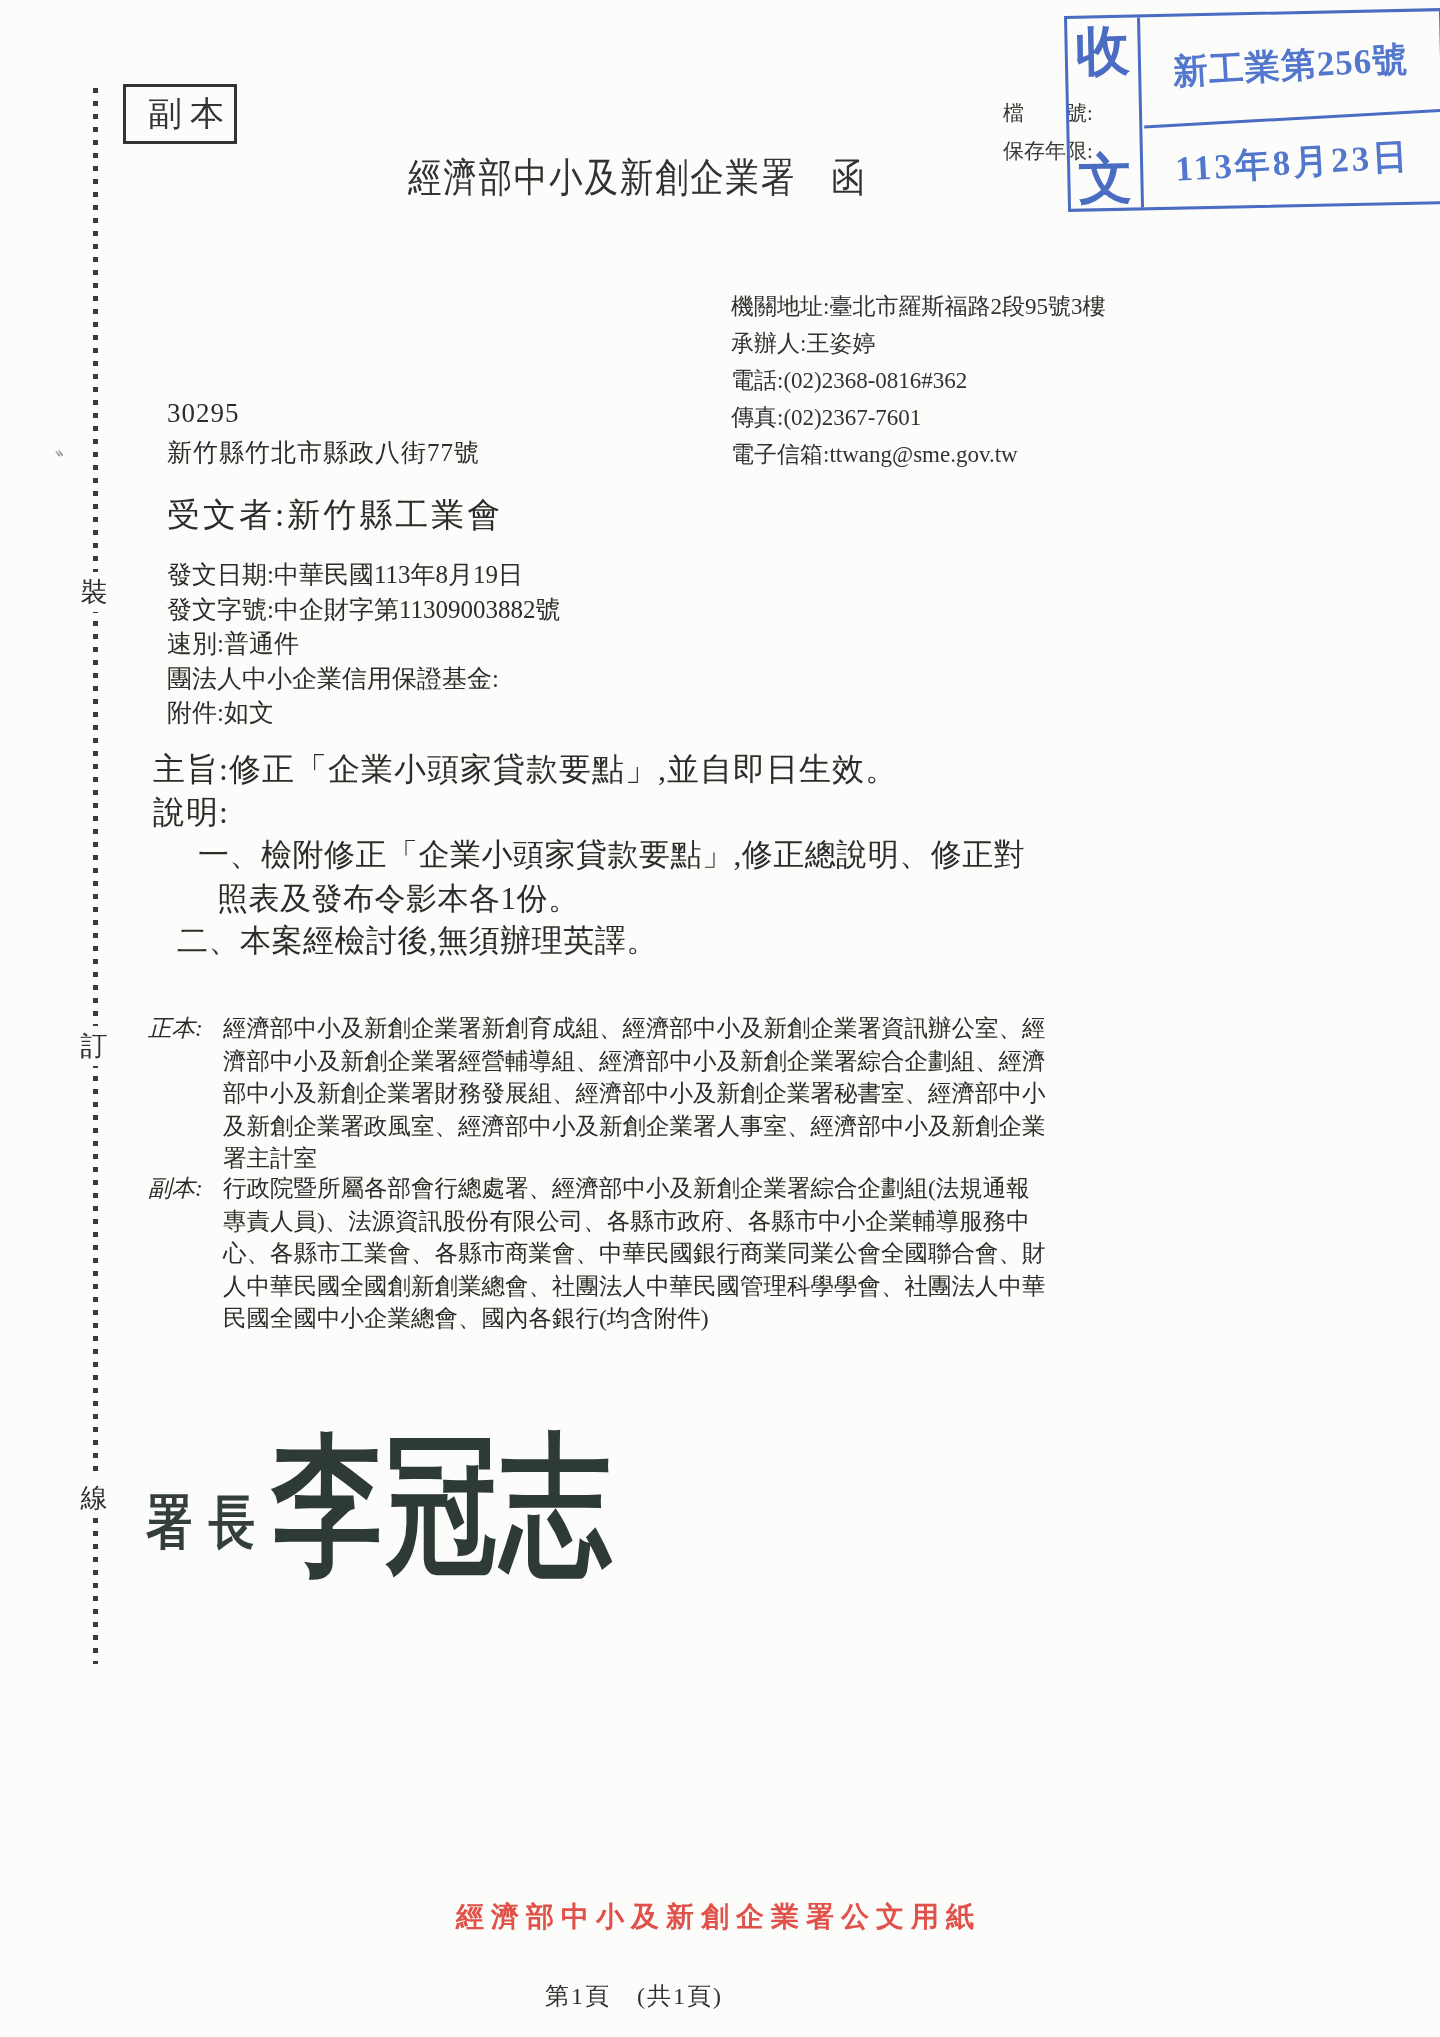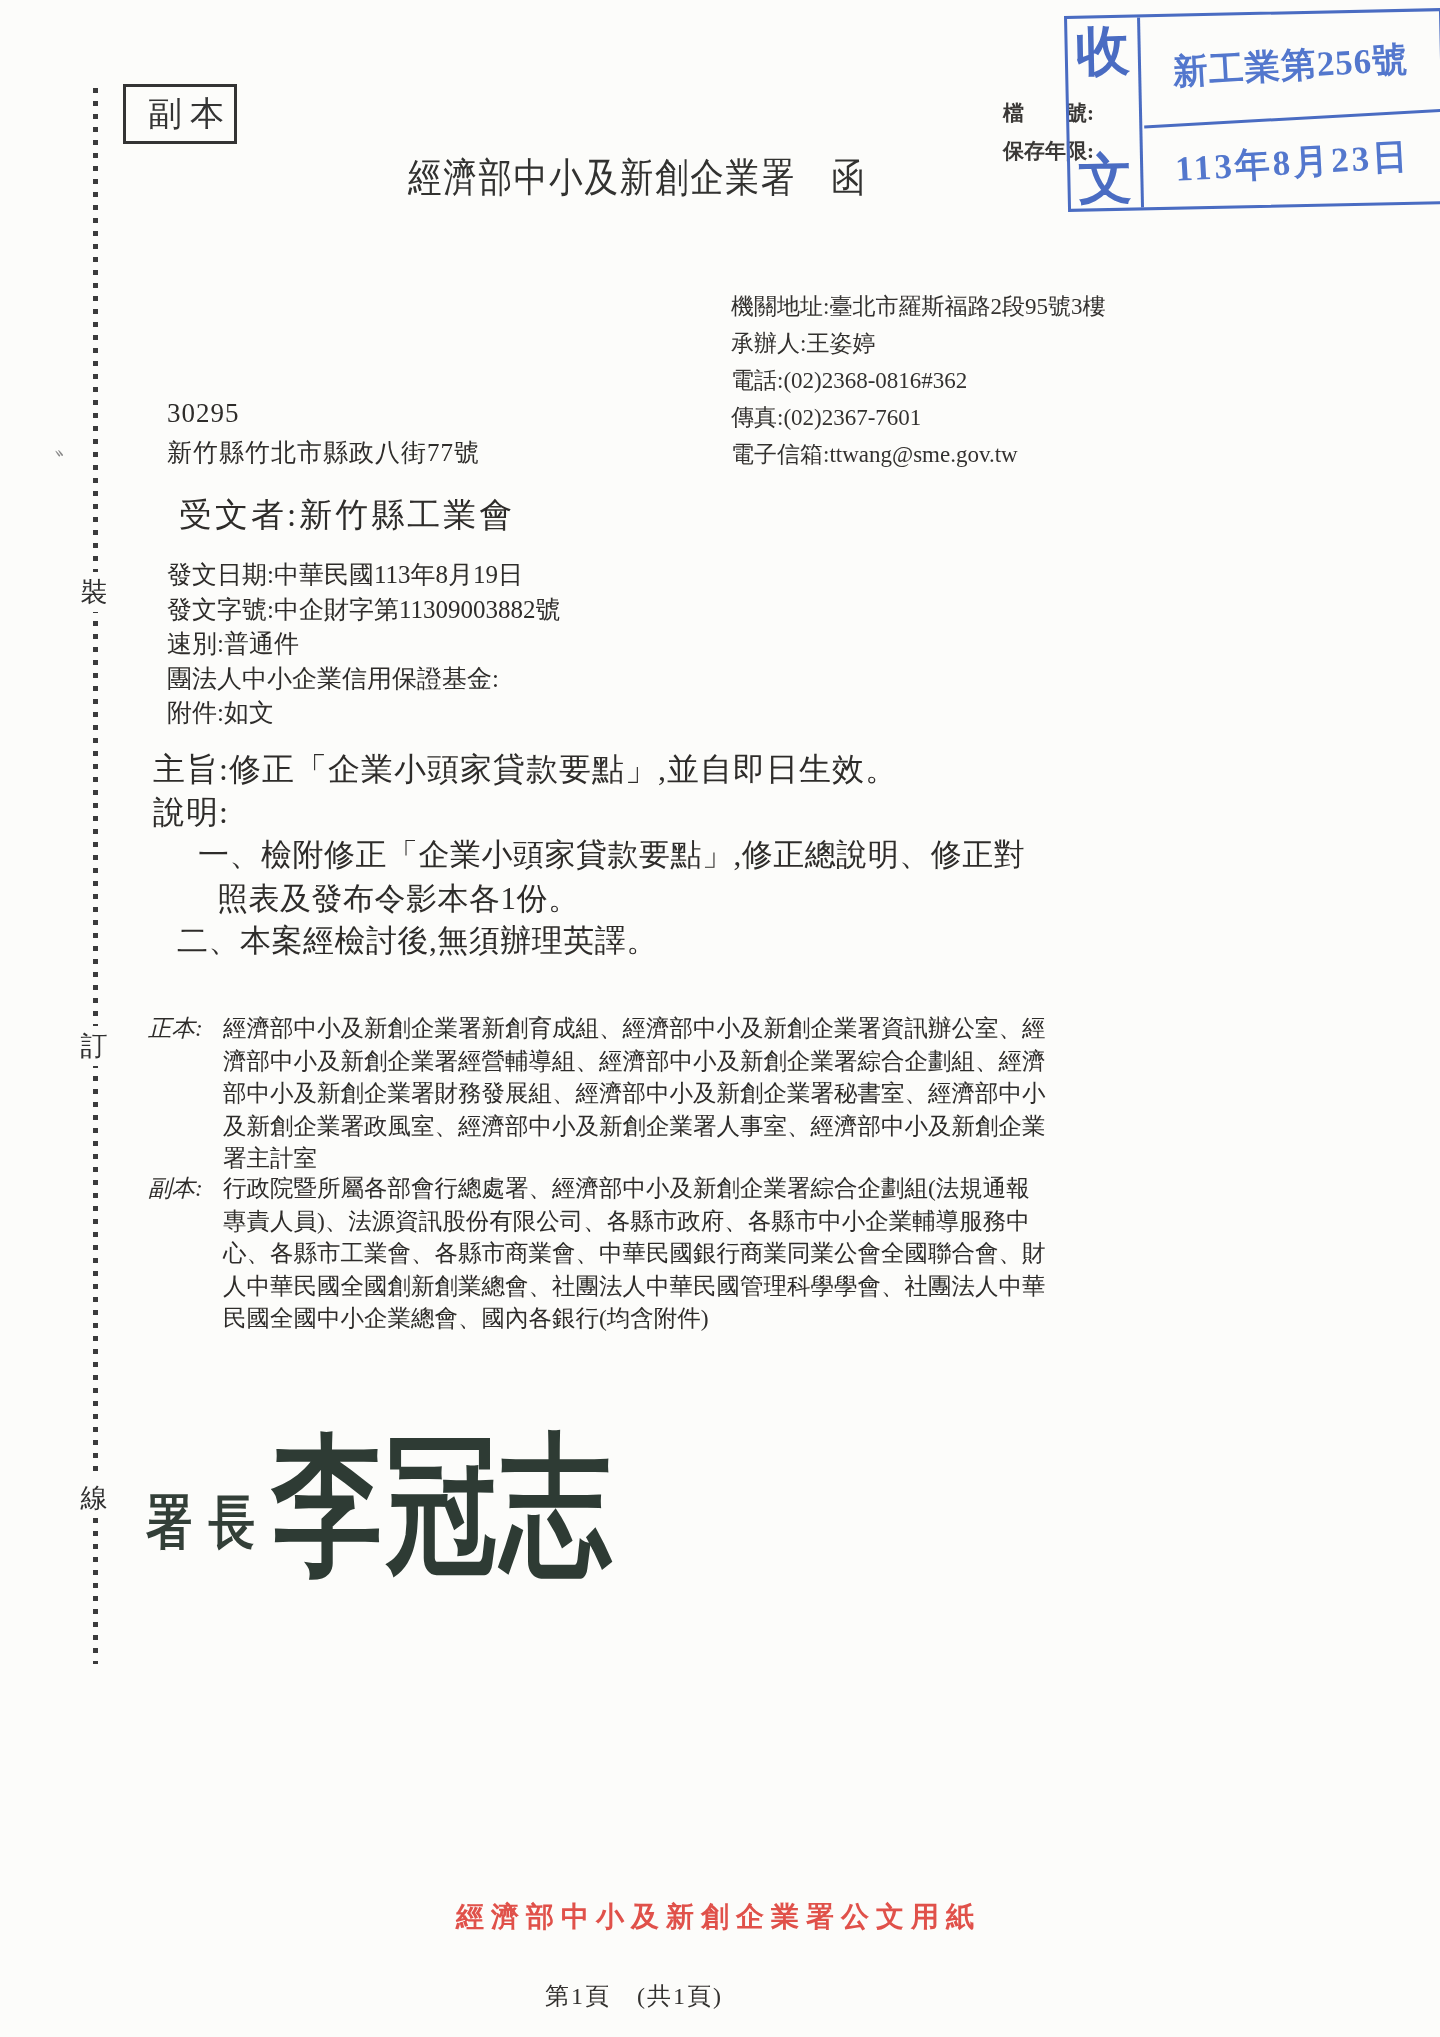--- a/index.html
+++ b/index.html
@@ -10,21 +10,21 @@
     color:#2e2c2a;
   }
   .abs{position:absolute;white-space:nowrap;}
 
   
   .copy-box{left:123px;top:84px;width:88px;height:54px;border:3px solid #343434;
     display:flex;align-items:center;justify-content:center;
     font-size:34px;letter-spacing:8px;padding-left:20px;color:#343434;}
 
   
-  .archive{left:1003px;top:94px;font-size:21px;line-height:38px;color:#3a3836;font-weight:bold;}
+  .archive{left:1003px;top:94px;font-size:21px;line-height:38px;color:#3a3836;}
 
   
   .stamp-box{left:1066px;top:12px;width:372px;height:190px;
     border:3px solid #4a6cc2;display:flex;color:#4a6cc2;
     transform:rotate(-1.2deg);transform-origin:center;}
   .stamp-left{width:70px;border-right:3px solid #4a6cc2;display:flex;
     flex-direction:column;justify-content:space-between;align-items:center;
     padding:6px 0 2px 0;font-size:54px;font-weight:bold;line-height:1;}
   .stamp-right{flex:1;display:flex;flex-direction:column;}
   .stamp-number{height:103px;border-bottom:3px solid #4a6cc2;display:flex;
@@ -37,21 +37,21 @@
   
   .doc-title{left:408px;top:150px;font-size:40px;letter-spacing:2px;color:#323230;
     transform:scaleX(0.84);transform-origin:left top;}
 
   
   .sender{left:731px;top:288px;font-size:23px;line-height:37px;color:#33312f;}
 
   
   .zip{left:167px;top:398px;font-size:27px;letter-spacing:1px;}
   .addr1{left:167px;top:436px;font-size:25px;letter-spacing:1px;}
-  .recipient{left:167px;top:493px;font-size:33px;letter-spacing:3px;margin-left:12px;}
+  .recipient{left:167px;top:493px;font-size:33px;letter-spacing:3px;}
 
   
   .meta{left:167px;top:558px;font-size:25px;line-height:34.5px;color:#2e2c2a;}
 
   .subject{left:153px;top:748px;font-size:32px;letter-spacing:1px;}
   .explain-label{left:153px;top:791px;font-size:32px;letter-spacing:1px;}
   .item1a{left:177px;top:834px;font-size:31px;letter-spacing:0.5px;margin-left:21px;}
   .item1b{left:217px;top:878px;font-size:31px;letter-spacing:0.5px;}
   .item2{left:177px;top:920px;font-size:31px;letter-spacing:0.5px;}
 

